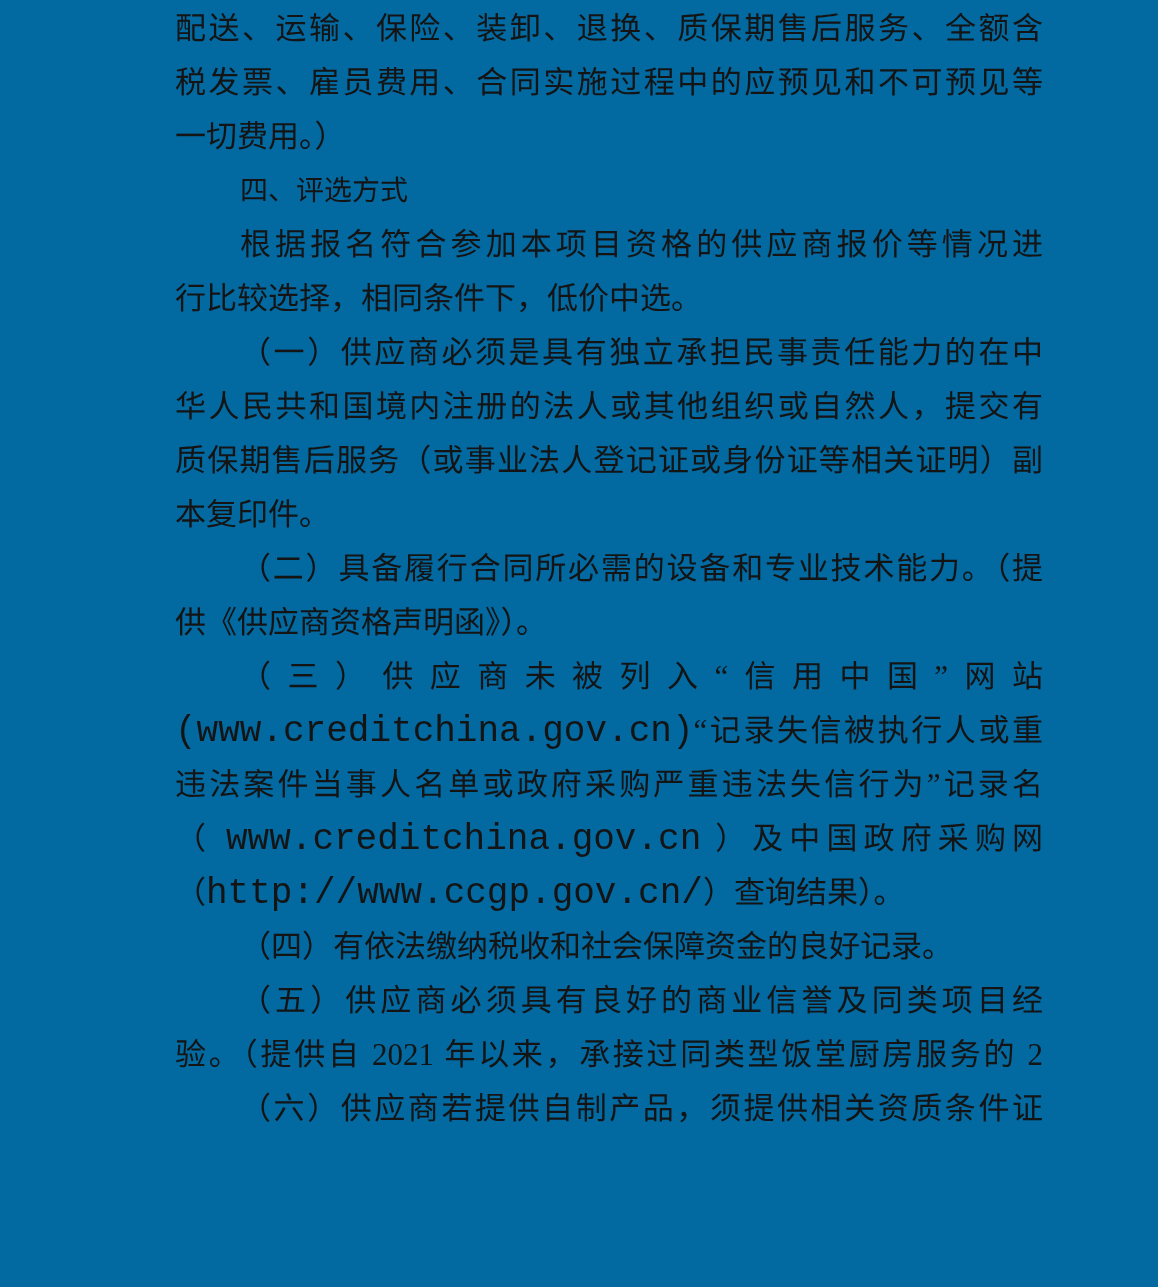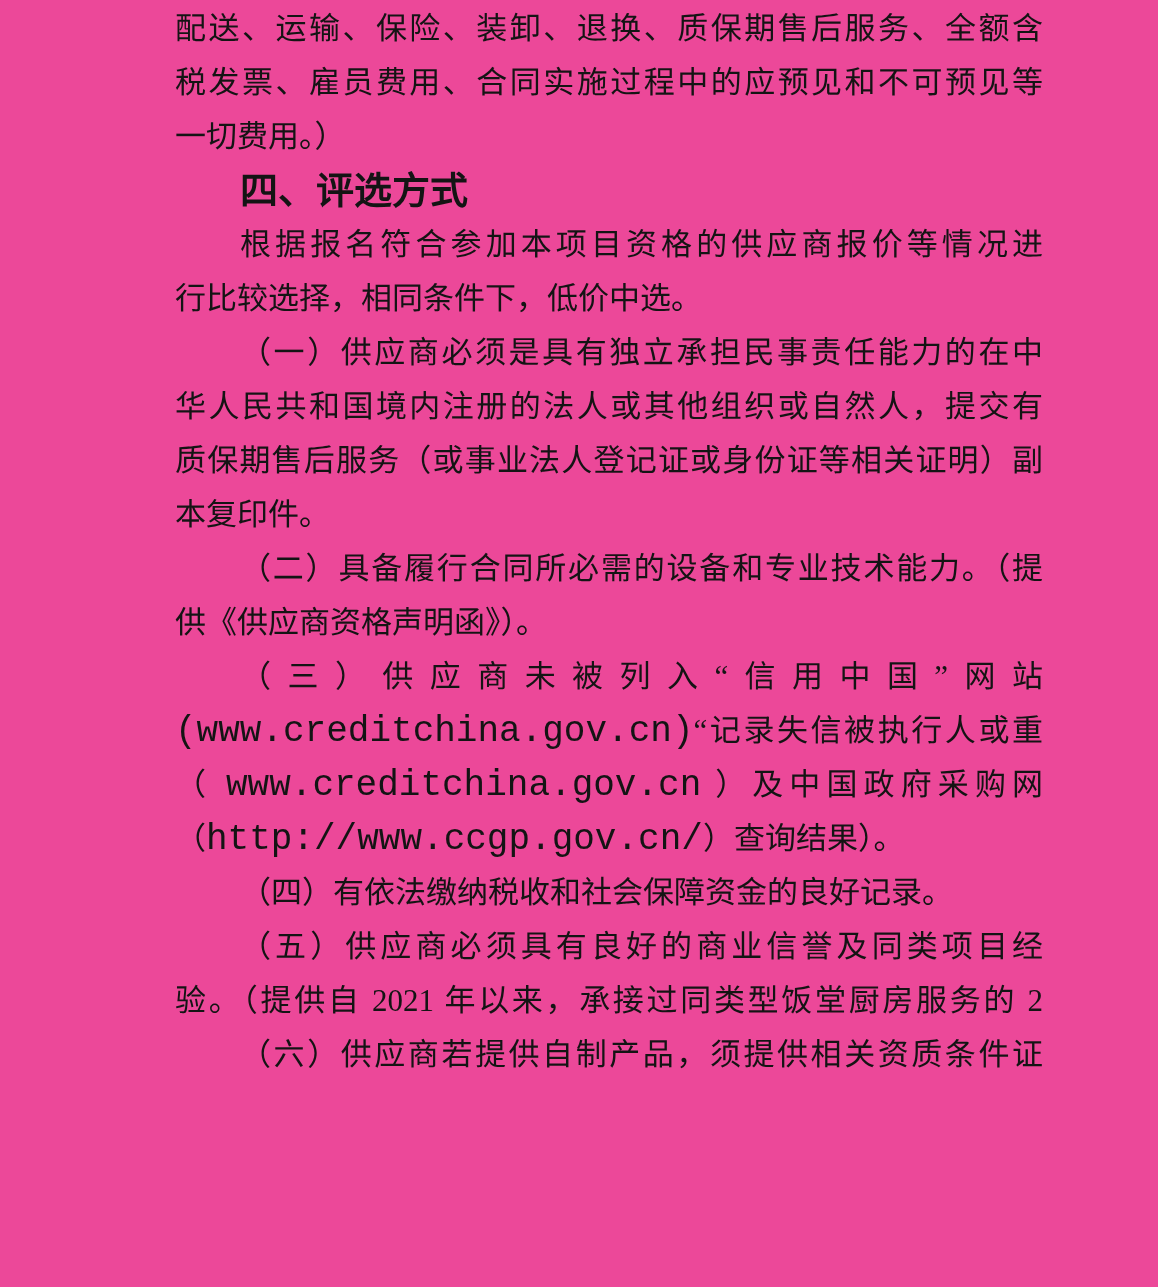--- a/index.html
+++ b/index.html
@@ -7,35 +7,35 @@
     width: 1158px; height: 1287px;
     background: #ffffff;
     overflow: hidden;
     font-family: "Liberation Serif", "DejaVu Serif", serif;
     color: #141414;
   }
   .page {
     box-sizing: border-box;
     width: 1158px; height: 1287px;
     padding: 2px 115px 0 175px;
-    background: #ec4899;
+    background: #0369a1;
   }
   .line {
     height: 54px;
     line-height: 54px;
     font-size: 31px;
     overflow: hidden;
     white-space: pre-wrap;
   }
   .indent { text-indent: 65px; }
   .justify { text-align: justify; text-align-last: justify; }
   .heading {
     font-family: "Liberation Sans", "DejaVu Sans", sans-serif;
-    font-weight: 700;
-    font-size: 38px;
+    font-weight: 400;
+    font-size: 28px;
   }
   .seg-cn { }
   .seg-mono {
     font-family: "Liberation Mono", "DejaVu Sans Mono", monospace;
     font-size: 36px;
   }
 </style>
 </head>
 <body>
 
@@ -47,19 +47,20 @@
     <div class="line indent justify"><span class="seg-cn">根据报名符合参加本项目资格的供应商报价等情况进</span></div>
     <div class="line"><span class="seg-cn">行比较选择，相同条件下，低价中选。</span></div>
     <div class="line indent justify"><span class="seg-cn">（一）供应商必须是具有独立承担民事责任能力的在中</span></div>
     <div class="line justify"><span class="seg-cn">华人民共和国境内注册的法人或其他组织或自然人，提交有</span></div>
     <div class="line justify"><span class="seg-cn">质保期售后服务（或事业法人登记证或身份证等相关证明）副</span></div>
     <div class="line"><span class="seg-cn">本复印件。</span></div>
     <div class="line indent justify"><span class="seg-cn">（二）具备履行合同所必需的设备和专业技术能力。（提</span></div>
     <div class="line"><span class="seg-cn">供《供应商资格声明函》）。</span></div>
     <div class="line indent justify"><span class="seg-cn">（三）供应商未被列入“信用中国”网站</span></div>
     <div class="line justify"><span class="seg-mono">(www.creditchina.gov.cn)</span><span class="seg-cn">“记录失信被执行人或重大税收</span></div>
+    <div class="line justify"><span class="seg-cn">违法案件当事人名单或政府采购严重违法失信行为”记录名</span></div>
     <div class="line justify"><span class="seg-cn">（ </span><span class="seg-mono">www.creditchina.gov.cn</span><span class="seg-cn"> ）及中国政府采购网</span></div>
     <div class="line"><span class="seg-cn">（</span><span class="seg-mono">http://www.ccgp.gov.cn/</span><span class="seg-cn">）查询结果）。</span></div>
     <div class="line indent"><span class="seg-cn">（四）有依法缴纳税收和社会保障资金的良好记录。</span></div>
     <div class="line indent justify"><span class="seg-cn">（五）供应商必须具有良好的商业信誉及同类项目经</span></div>
     <div class="line justify"><span class="seg-cn">验。（提供自 2021 年以来，承接过同类型饭堂厨房服务的 2</span></div>
     <div class="line indent justify"><span class="seg-cn">（六）供应商若提供自制产品，须提供相关资质条件证</span></div>
   </div>
 
 </body></html>

